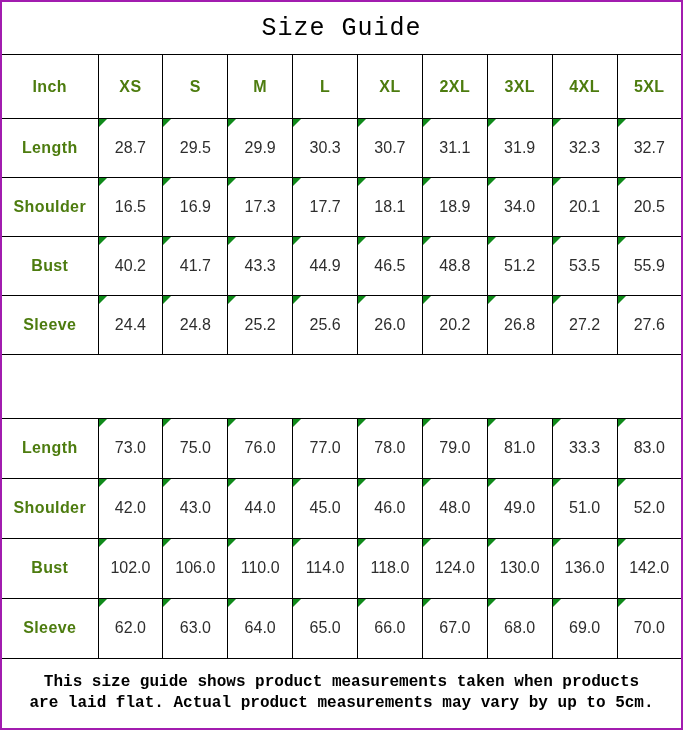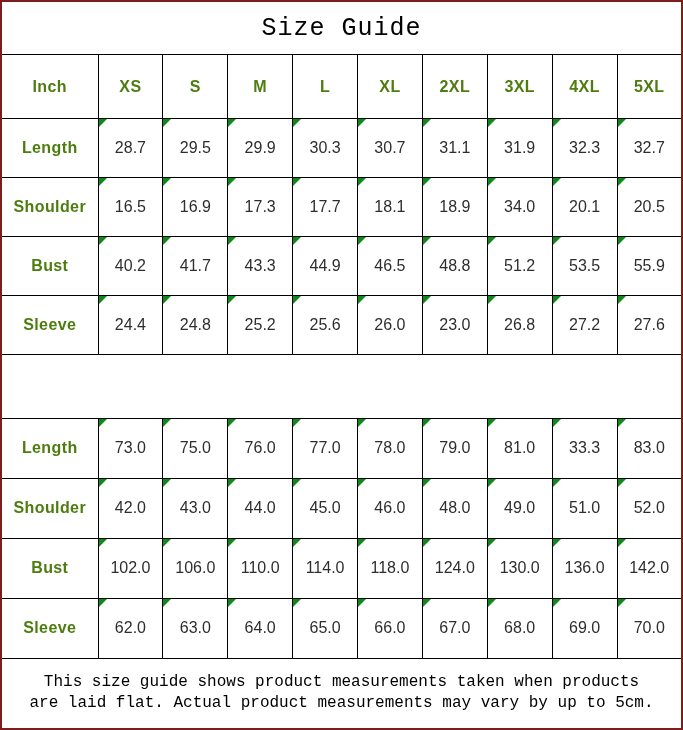--- a/index.html
+++ b/index.html
@@ -9,36 +9,36 @@
     width: 683px;
     height: 730px;
     font-family: "Liberation Sans", sans-serif;
     color: #000000;
   }
   .size-guide {
     border-collapse: collapse;
     table-layout: fixed;
     width: 683px;
     height: 730px;
-    border: 2px solid #7f1d1d;
+    border: 2px solid #a21caf;
   }
   .size-guide td, .size-guide th {
     border: 1px solid #000000;
     text-align: center;
     vertical-align: middle;
     padding: 0;
     overflow: hidden;
   }
   tr.title-row    { height: 50px; }
   tr.header-row-1 { height: 60px; }
   tr.data-row-1   { height: 55px; }
   tr.gap-row      { height: 59px; }
   tr.header-row-2 { height: 56px; }
   tr.data-row-2   { height: 56px; }
-  tr.footer-row   { height: 66px; }
+  tr.footer-row   { height: 66px; font-weight: bold; }
 
   .title-cell {
     font-family: "Liberation Mono", monospace;
     font-weight: normal;
     font-size: 25px;
     letter-spacing: 1px;
   }
   th.unit, th.rowlabel, th.size {
     font-weight: bold;
     font-size: 16px;
@@ -142,21 +142,21 @@
     <td class="val">55.9</td>
   </tr>
 
   <tr class="data-row-1">
     <th class="rowlabel">Sleeve</th>
     <td class="val">24.4</td>
     <td class="val">24.8</td>
     <td class="val">25.2</td>
     <td class="val">25.6</td>
     <td class="val">26.0</td>
-    <td class="val">23.0</td>
+    <td class="val">20.2</td>
     <td class="val">26.8</td>
     <td class="val">27.2</td>
     <td class="val">27.6</td>
   </tr>
 
   <tr class="gap-row">
     <td colspan="10"></td>
   </tr>
 
 

